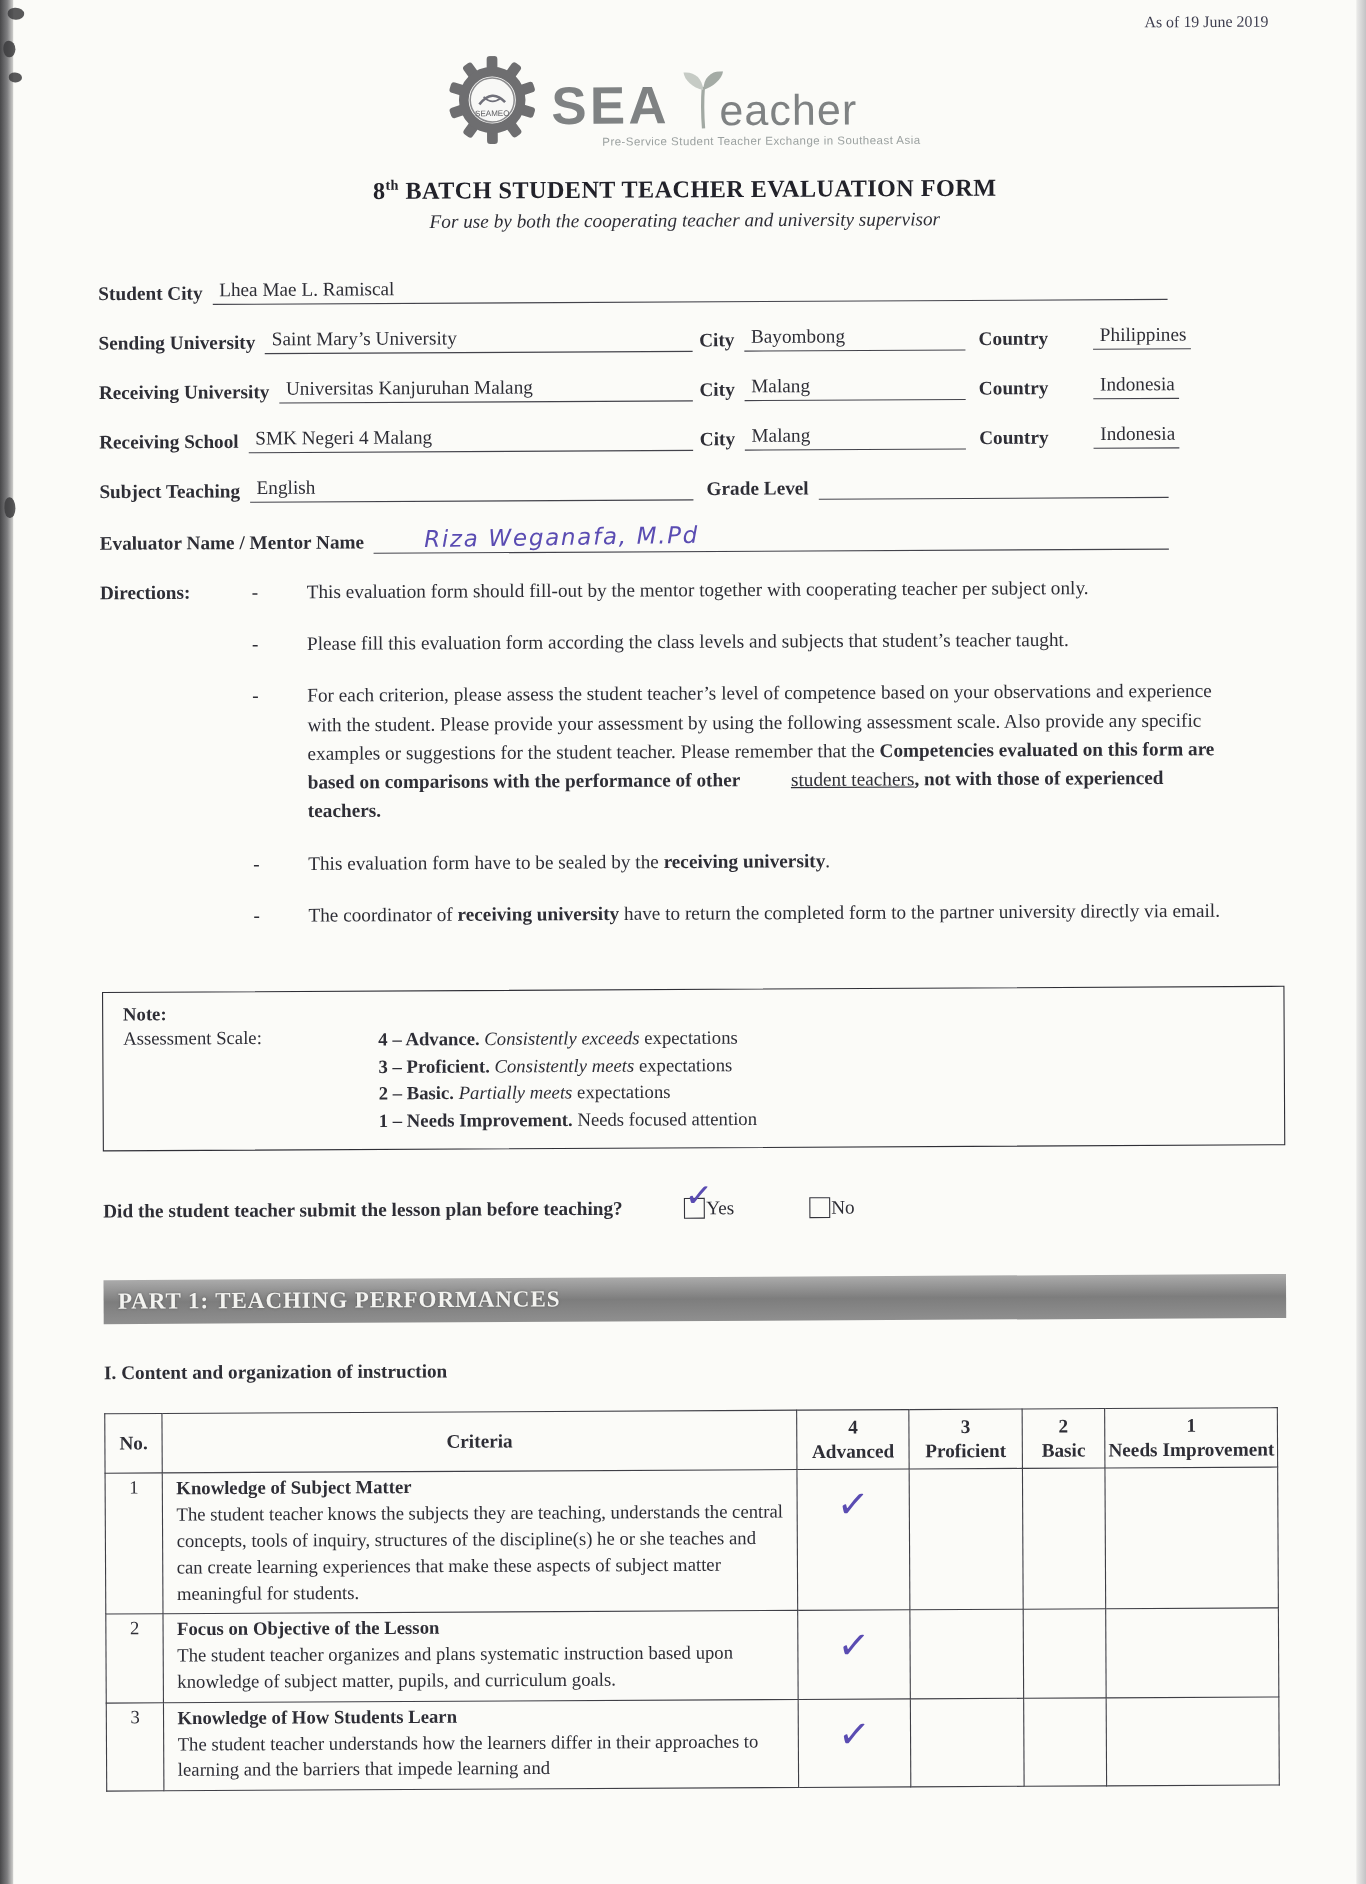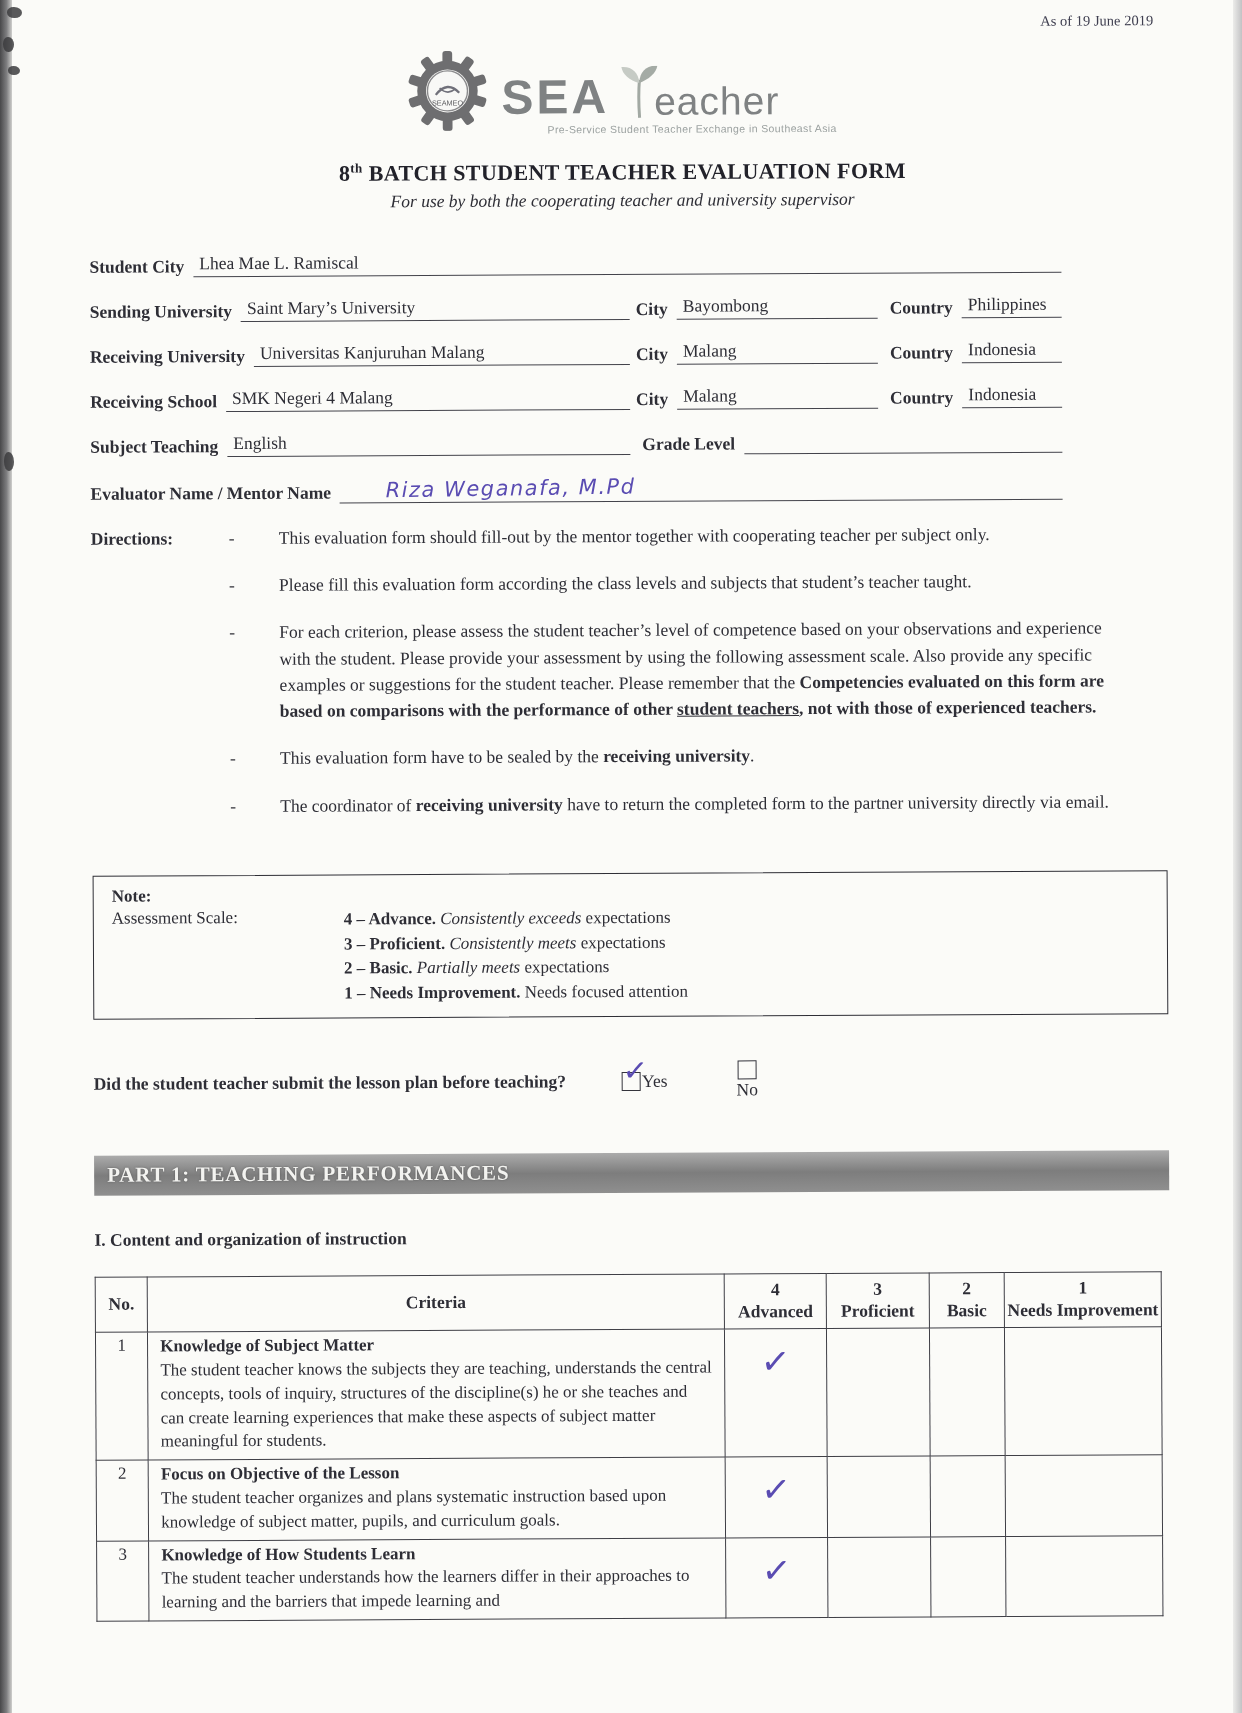--- a/index.html
+++ b/index.html
@@ -40,50 +40,50 @@
   .form-subtitle { text-align:center; margin-top:5px; font-size:17.5px; font-style:italic; }
 
   
   .fields { margin-top:40px; font-size:17.5px; }
   .frow { display:flex; align-items:flex-end; margin-bottom:21px; padding-right:95px; }
   .fcell { display:flex; align-items:flex-end; }
   .flabel { font-weight:700; white-space:nowrap; padding-right:9px; }
   .fvalue { flex:1; border-bottom:1.4px solid #43434b; padding:0 4px 1px 6px; white-space:nowrap; min-height:22px; }
   .c-main   { flex:0 0 540px; }
   .c-city   { flex:0 0 242px; margin-left:6px; }
-  .c-country{ flex:1; margin-left:12px; }
+  .c-country{ flex:1; margin-left:12px;gap:32px; }
   .c-subject{ flex:0 0 540px; }
   .c-grade  { flex:1; margin-left:12px; }
   .c-full   { flex:1; }
   .handwrite { font-family:"DejaVu Sans", sans-serif; font-style:italic; font-size:21px;
     color:#5a4cb2; letter-spacing:1.5px; padding-left:40px; display:inline-block; transform:rotate(-.6deg); }
 
   
   .directions { margin-top:20px; font-size:17.5px; }
   .dir-item { display:flex; margin-bottom:21px; padding-right:42px; line-height:1.5; }
   .dir-label { flex:0 0 122px; font-weight:700; }
   .dash { flex:0 0 50px; padding-left:16px; }
   .dtext { flex:1; }
   .bold { font-weight:700; }
-  .bold-u { font-weight:700; text-decoration:underline; }
+  .bold-u { font-weight:400; text-decoration:underline;margin-left:42px; }
   .ital { font-style:italic; }
 
   
   .note-box { margin-top:56px; border:1.6px solid #2f2f36; padding:10px 18px 12px; width:calc(100% + 8px);
     box-sizing:border-box; font-size:17px; }
   .note-title { font-weight:700; }
   .note-row { display:flex; margin-top:2px; }
   .note-label { flex:0 0 232px; }
   .scale-line { line-height:1.45; }
 
   
   .question { margin-top:44px; display:flex; align-items:center; font-size:17.5px; }
   .q-text { font-weight:700; }
   .opt { display:flex; align-items:center; margin-left:56px; }
-  .opt.no { margin-left:68px;flex-direction:column; }
+  .opt.no { margin-left:68px; }
   .checkbox { position:relative; width:17px; height:17px; border:1.7px solid #34343c; display:inline-block; }
   .check-over { position:absolute; left:0px; top:-17px; font-size:30px; line-height:1;
     color:#5a4cb2; font-family:"DejaVu Sans", sans-serif; transform:rotate(4deg); }
   .opt-label { margin-left:1px; }
 
   
   .part-bar { margin-top:52px; width:calc(100% + 8px); height:40px; box-sizing:border-box;
     background:linear-gradient(180deg,#ababab,#7d7d7d 50%,#8f8f8f);
     color:#f3f3f0; font-size:21px; letter-spacing:.8px; font-weight:600; padding:7px 0 0 13px;
     text-shadow:0 0 2px rgba(60,60,60,.6); }

